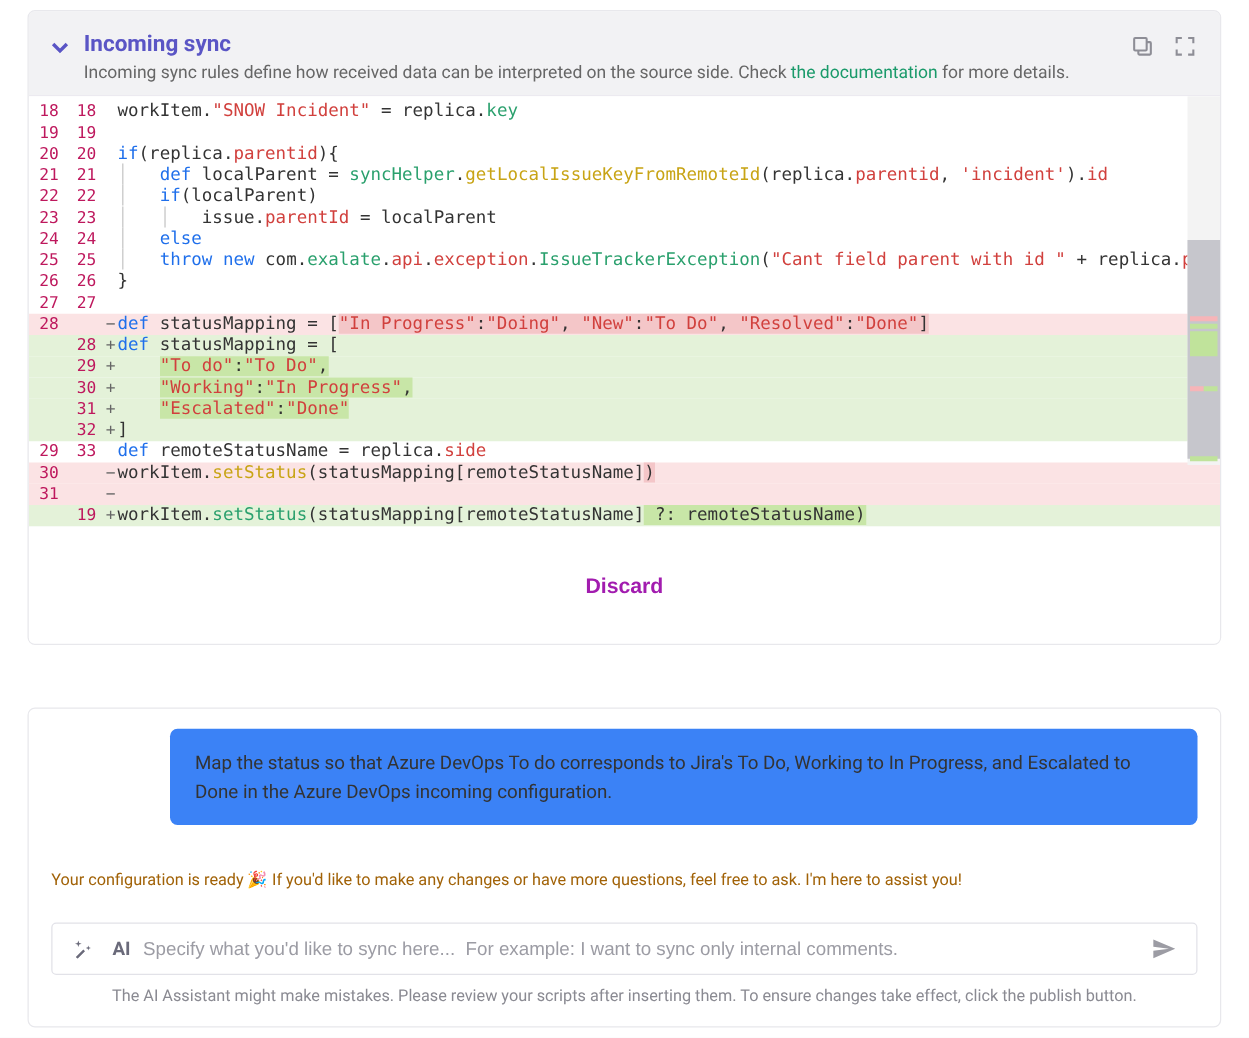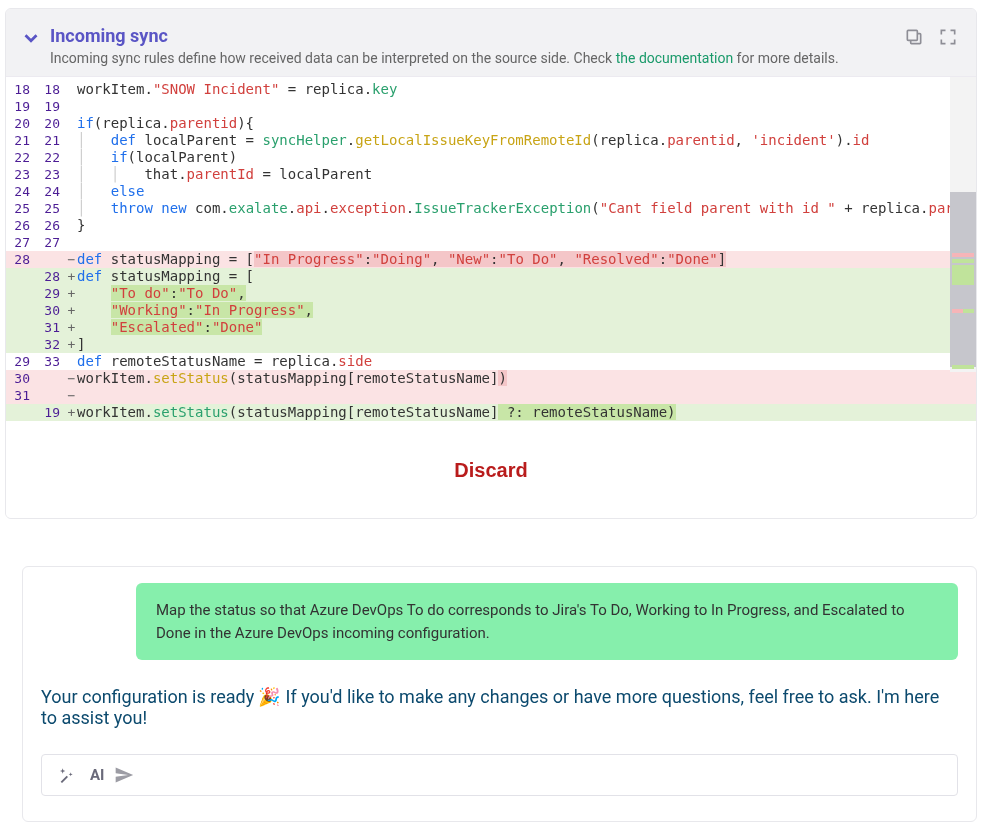--- a/index.html
+++ b/index.html
@@ -7,21 +7,21 @@
       width: 999px;
       height: 830px;
       background: #fff;
       font-family: -apple-system, BlinkMacSystemFont, "Segoe UI", Roboto, sans-serif;
       color: #333;
       position: relative;
       overflow: hidden;
     }
     .card {
       position: absolute;
-      left: 5px;
+      left: 22px;
       top: 8px;
       right: 22px;
       border: 1px solid #e8e8ec;
       border-radius: 6px;
       background: #f9f9fa;
       overflow: hidden;
     }
     .header {
       display: flex;
       align-items: flex-start;
@@ -68,21 +68,21 @@
     }
     .line {
       display: flex;
       align-items: flex-start;
       height: 17px;
     }
     .ln-a, .ln-b {
       width: 30px;
       padding-right: 6px;
       text-align: right;
-      color: #4c1d95;
+      color: #be185d;
       font-size: 13px;
       flex-shrink: 0;
     }
     .ln-a { }
     .ln-b { }
     .mark {
       width: 11px;
       flex-shrink: 0;
       text-align: center;
       font-size: 13px;
@@ -132,22 +132,22 @@
     .btn-row {
       display: flex;
       justify-content: center;
       gap: 30px;
       padding: 28px 0 26px;
       background: #fff;
     }
     .btn-discard {
       background: transparent;
       border: none;
-      color: #b91c1c;
-      font-size: 20px;
+      color: #a21caf;
+      font-size: 17px;
       font-weight: 600;
       cursor: pointer;
       padding: 10px 16px;
     }
     .btn-insert {
       background: #7b77c7;
       border: none;
       color: #fff;
       font-size: 16px;
       font-weight: 600;
@@ -162,31 +162,31 @@
       right: 22px;
       top: 566px;
       bottom: 8px;
       border: 1px solid #e8e8ec;
       border-radius: 6px;
       padding: 16px 18px 10px;
       background: #fff;
     }
     .user-bubble {
       margin-left: 95px;
-      background: #86efac;
+      background: #3b82f6;
       border-radius: 6px;
       padding: 16px 20px;
       font-size: 15px;
       color: #333;
       line-height: 1.5;
-      margin-bottom: 22px;
+      margin-bottom: 32px;
     }
     .assistant-msg {
-      font-size: 18px;
-      color: #0c4a6e;
+      font-size: 13px;
+      color: #a16207;
       padding: 4px 0 0 0;
       margin-bottom: 26px;
     }
     .input-bar {
       display: flex;
       align-items: center;
       border: 1px solid #e2e2e8;
       border-radius: 4px;
       padding: 10px 16px;
       gap: 10px;
@@ -270,21 +270,21 @@
       <div class="line">
           <span class="ln-a">22</span>
           <span class="ln-b">22</span>
           <span class="mark"> </span>
           <span class="code"><span class="indent-bar">│   </span><span class="t-kw">if</span>(<span class="t-ident">localParent</span>)</span>
         </div>
       <div class="line">
           <span class="ln-a">23</span>
           <span class="ln-b">23</span>
           <span class="mark"> </span>
-          <span class="code"><span class="indent-bar">│   │   </span><span class="t-ident">that</span>.<span class="t-prop">parentId</span> <span class="t-op">=</span> <span class="t-ident">localParent</span></span>
+          <span class="code"><span class="indent-bar">│   │   </span><span class="t-ident">issue</span>.<span class="t-prop">parentId</span> <span class="t-op">=</span> <span class="t-ident">localParent</span></span>
         </div>
       <div class="line">
           <span class="ln-a">24</span>
           <span class="ln-b">24</span>
           <span class="mark"> </span>
           <span class="code"><span class="indent-bar">│   </span><span class="t-kw">else</span></span>
         </div>
       <div class="line">
           <span class="ln-a">25</span>
           <span class="ln-b">25</span>
@@ -383,17 +383,19 @@
 <div class="chat">
   <div class="user-bubble">Map the status so that Azure DevOps To do corresponds to Jira's To Do, Working to In Progress, and Escalated to Done in the Azure DevOps incoming configuration.</div>
   <div class="assistant-msg">Your configuration is ready 🎉 If you'd like to make any changes or have more questions, feel free to ask. I'm here to assist you!</div>
   <div class="input-bar">
     <span class="ai-label">
       <svg viewBox="0 0 24 24" fill="currentColor">
           <path d="M7 2l1 3 3 1-3 1-1 3-1-3-3-1 3-1zM19 8l.7 2.1L22 11l-2.3.9L19 14l-.7-2.1L16 11l2.3-.9zM13 13l-9 9 2 2 9-9z"></path>
         </svg>
       <span>AI</span>
     </span>
+    <input class="chat-input" placeholder="Specify what you'd like to sync here...  For example: I want to sync only internal comments." style="">
     <svg class="send-icon" viewBox="0 0 24 24" fill="currentColor">
         <path d="M2 21l21-9L2 3v7l15 2-15 2v7z"></path>
       </svg>
   </div>
+  <div class="footnote">The AI Assistant might make mistakes. Please review your scripts after inserting them. To ensure changes take effect, click the publish button.</div>
 </div>
 
 </body></html>

